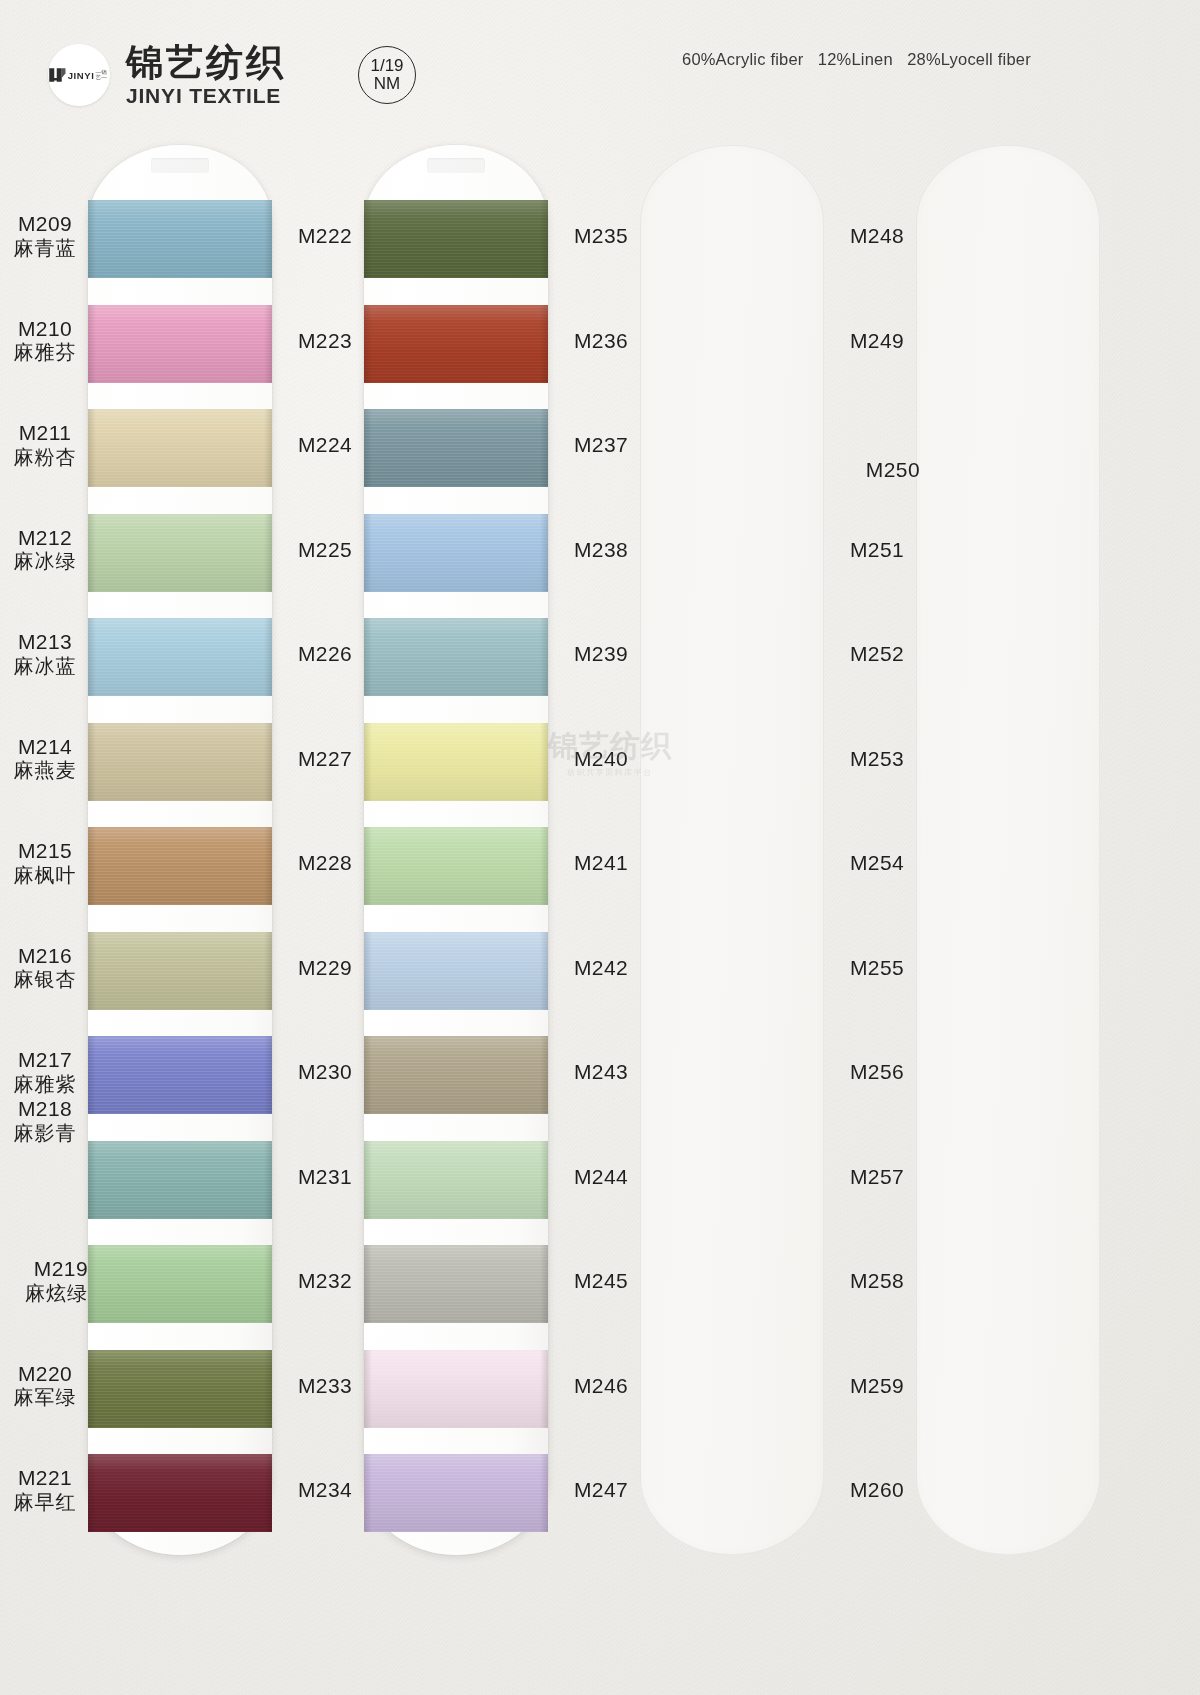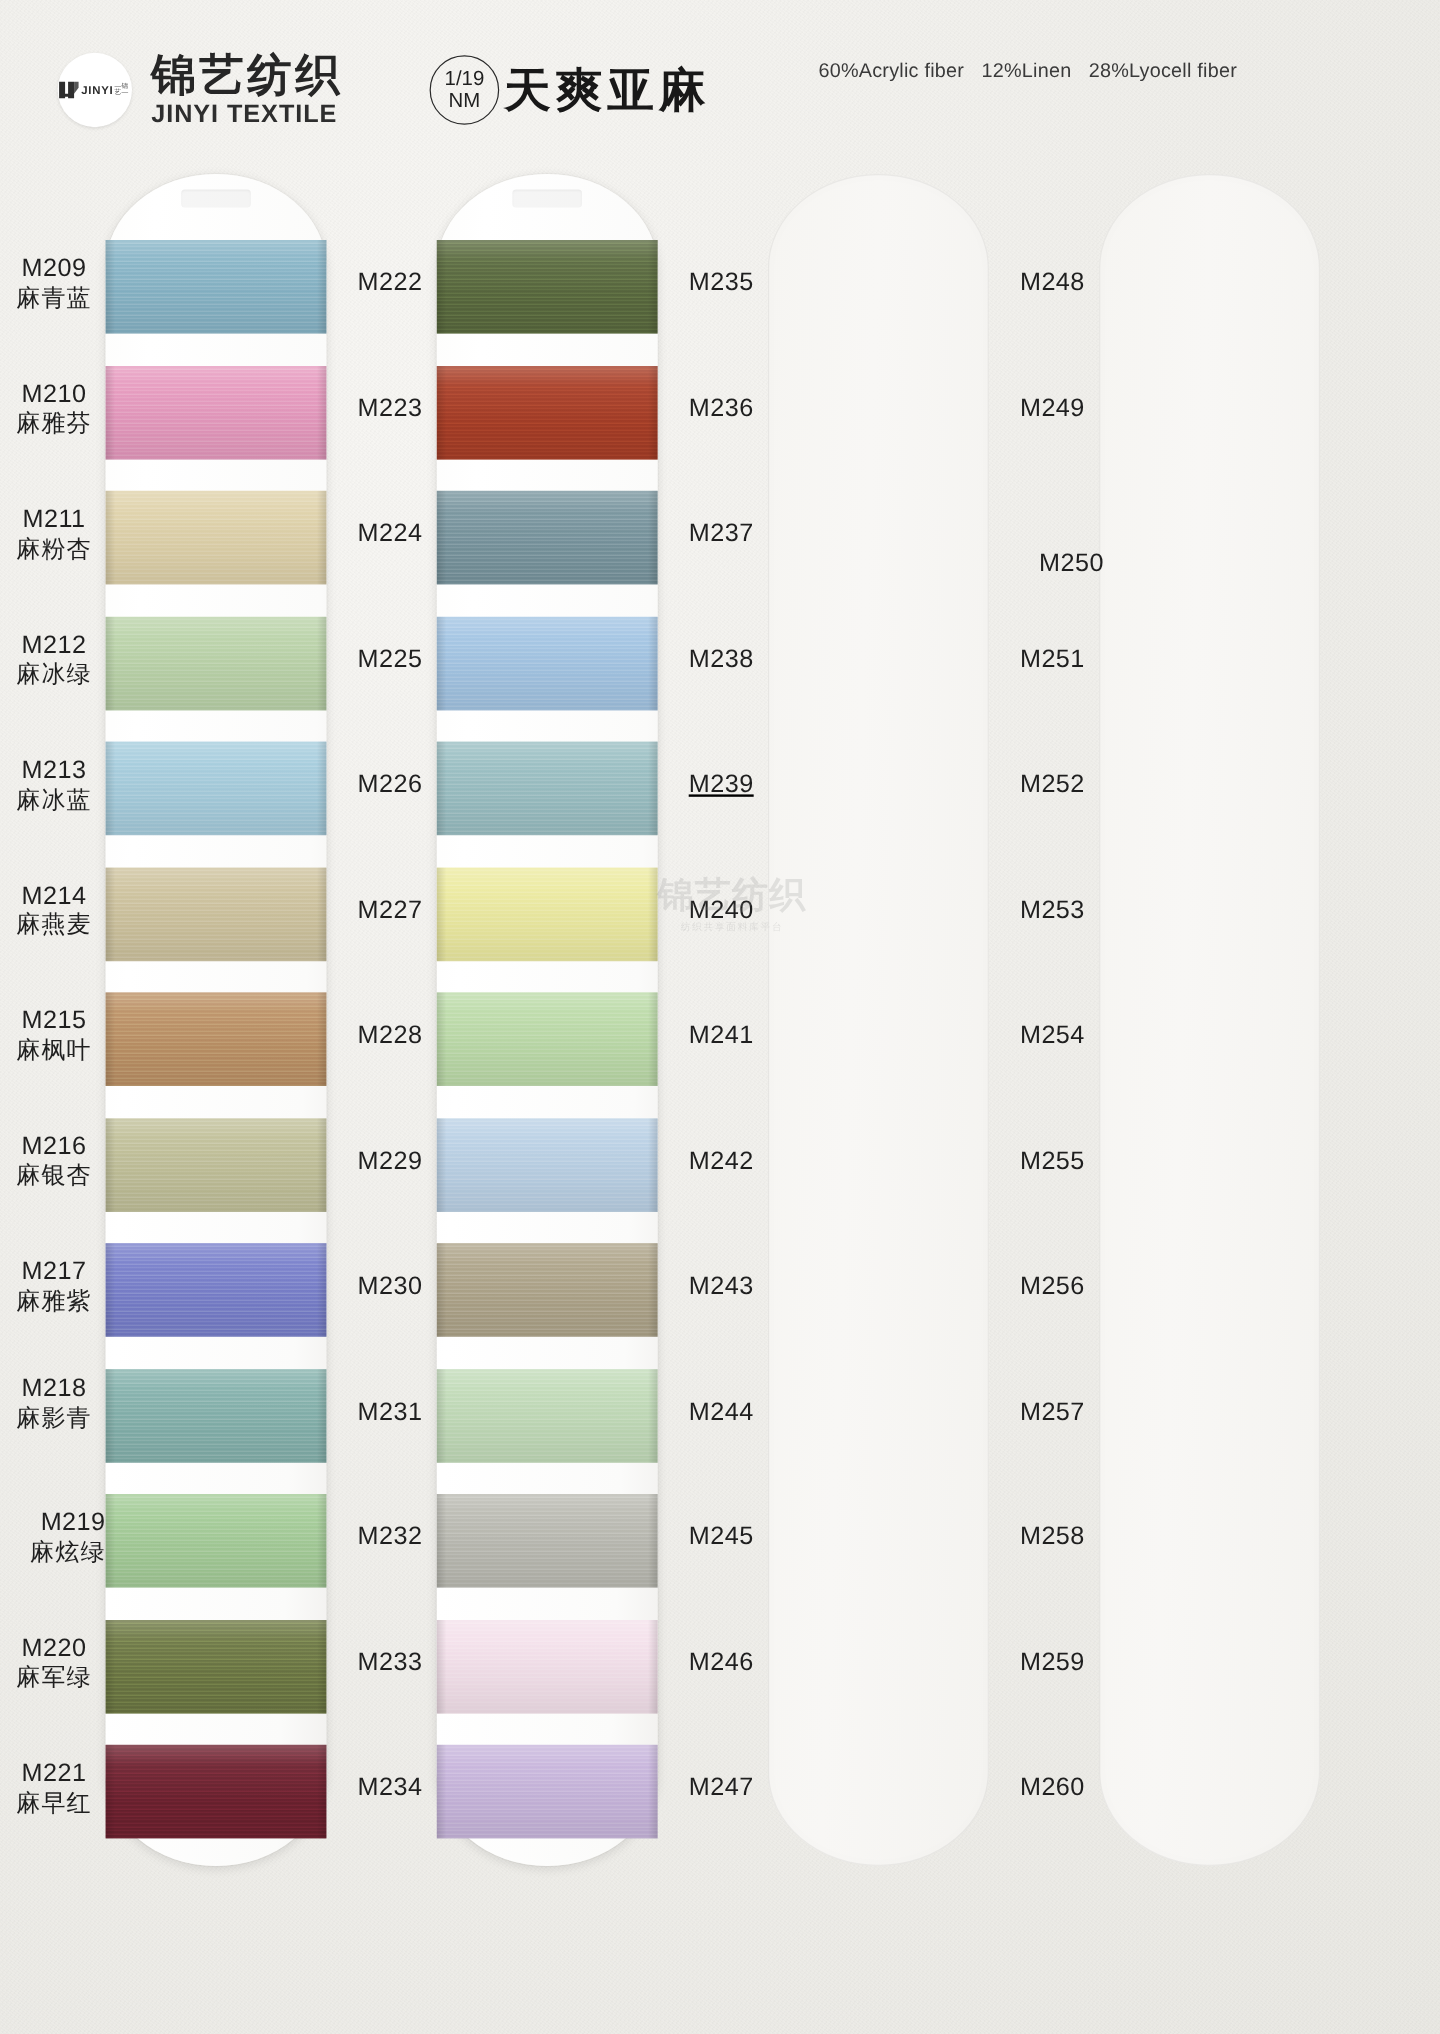--- a/index.html
+++ b/index.html
@@ -214,21 +214,20 @@
         <div class="brand-cn">锦艺纺织</div>
         <div class="brand-en">JINYI TEXTILE</div>
       </div>
     </div>
 
     <div class="count-block">
       <div class="count-circle">
         <span class="count-top">1/19</span>
         <span class="count-bot">NM</span>
       </div>
-      <div class="product-name">天爽亚麻</div>
     </div>
 
     <div class="composition">
       <div class="comp-line-en">60%Acrylic fiber   12%Linen   28%Lyocell fiber</div>
     </div>
 
   </div>
 
   <div class="card card-filled" id="card-1">
     <div class="card-notch"></div>
@@ -427,21 +426,21 @@
         <div class="cname">麻枫叶</div>
       </div>
       <div class="label" style="left: 2px; top: 943.5px;">
         <div class="code">M216</div>
         <div class="cname">麻银杏</div>
       </div>
       <div class="label" style="left: 2px; top: 1048px;">
         <div class="code">M217</div>
         <div class="cname">麻雅紫</div>
       </div>
-      <div class="label" style="left: 2px; top: 1145px;">
+      <div class="label" style="left: 2px; top: 1097px;">
         <div class="code">M218</div>
         <div class="cname">麻影青</div>
       </div>
       <div class="label" style="left: 2px; top: 1257px; align-items: flex-end;">
         <div class="code">M219</div>
         <div class="cname">麻炫绿</div>
       </div>
       <div class="label" style="left: 2px; top: 1361.5px;">
         <div class="code">M220</div>
         <div class="cname">麻军绿</div>
@@ -494,21 +493,21 @@
       </div>
       <div class="label" style="left: 558px; top: 328.5px;">
         <div class="code">M236</div>
       </div>
       <div class="label" style="left: 558px; top: 433px;">
         <div class="code">M237</div>
       </div>
       <div class="label" style="left: 558px; top: 537.5px;">
         <div class="code">M238</div>
       </div>
-      <div class="label" style="left: 558px; top: 642px; text-decoration: underline;">
+      <div class="label" style="left: 558px; top: 642px;">
         <div class="code">M239</div>
       </div>
       <div class="label" style="left: 558px; top: 746.5px;">
         <div class="code">M240</div>
       </div>
       <div class="label" style="left: 558px; top: 851px;">
         <div class="code">M241</div>
       </div>
       <div class="label" style="left: 558px; top: 955.5px;">
         <div class="code">M242</div>

